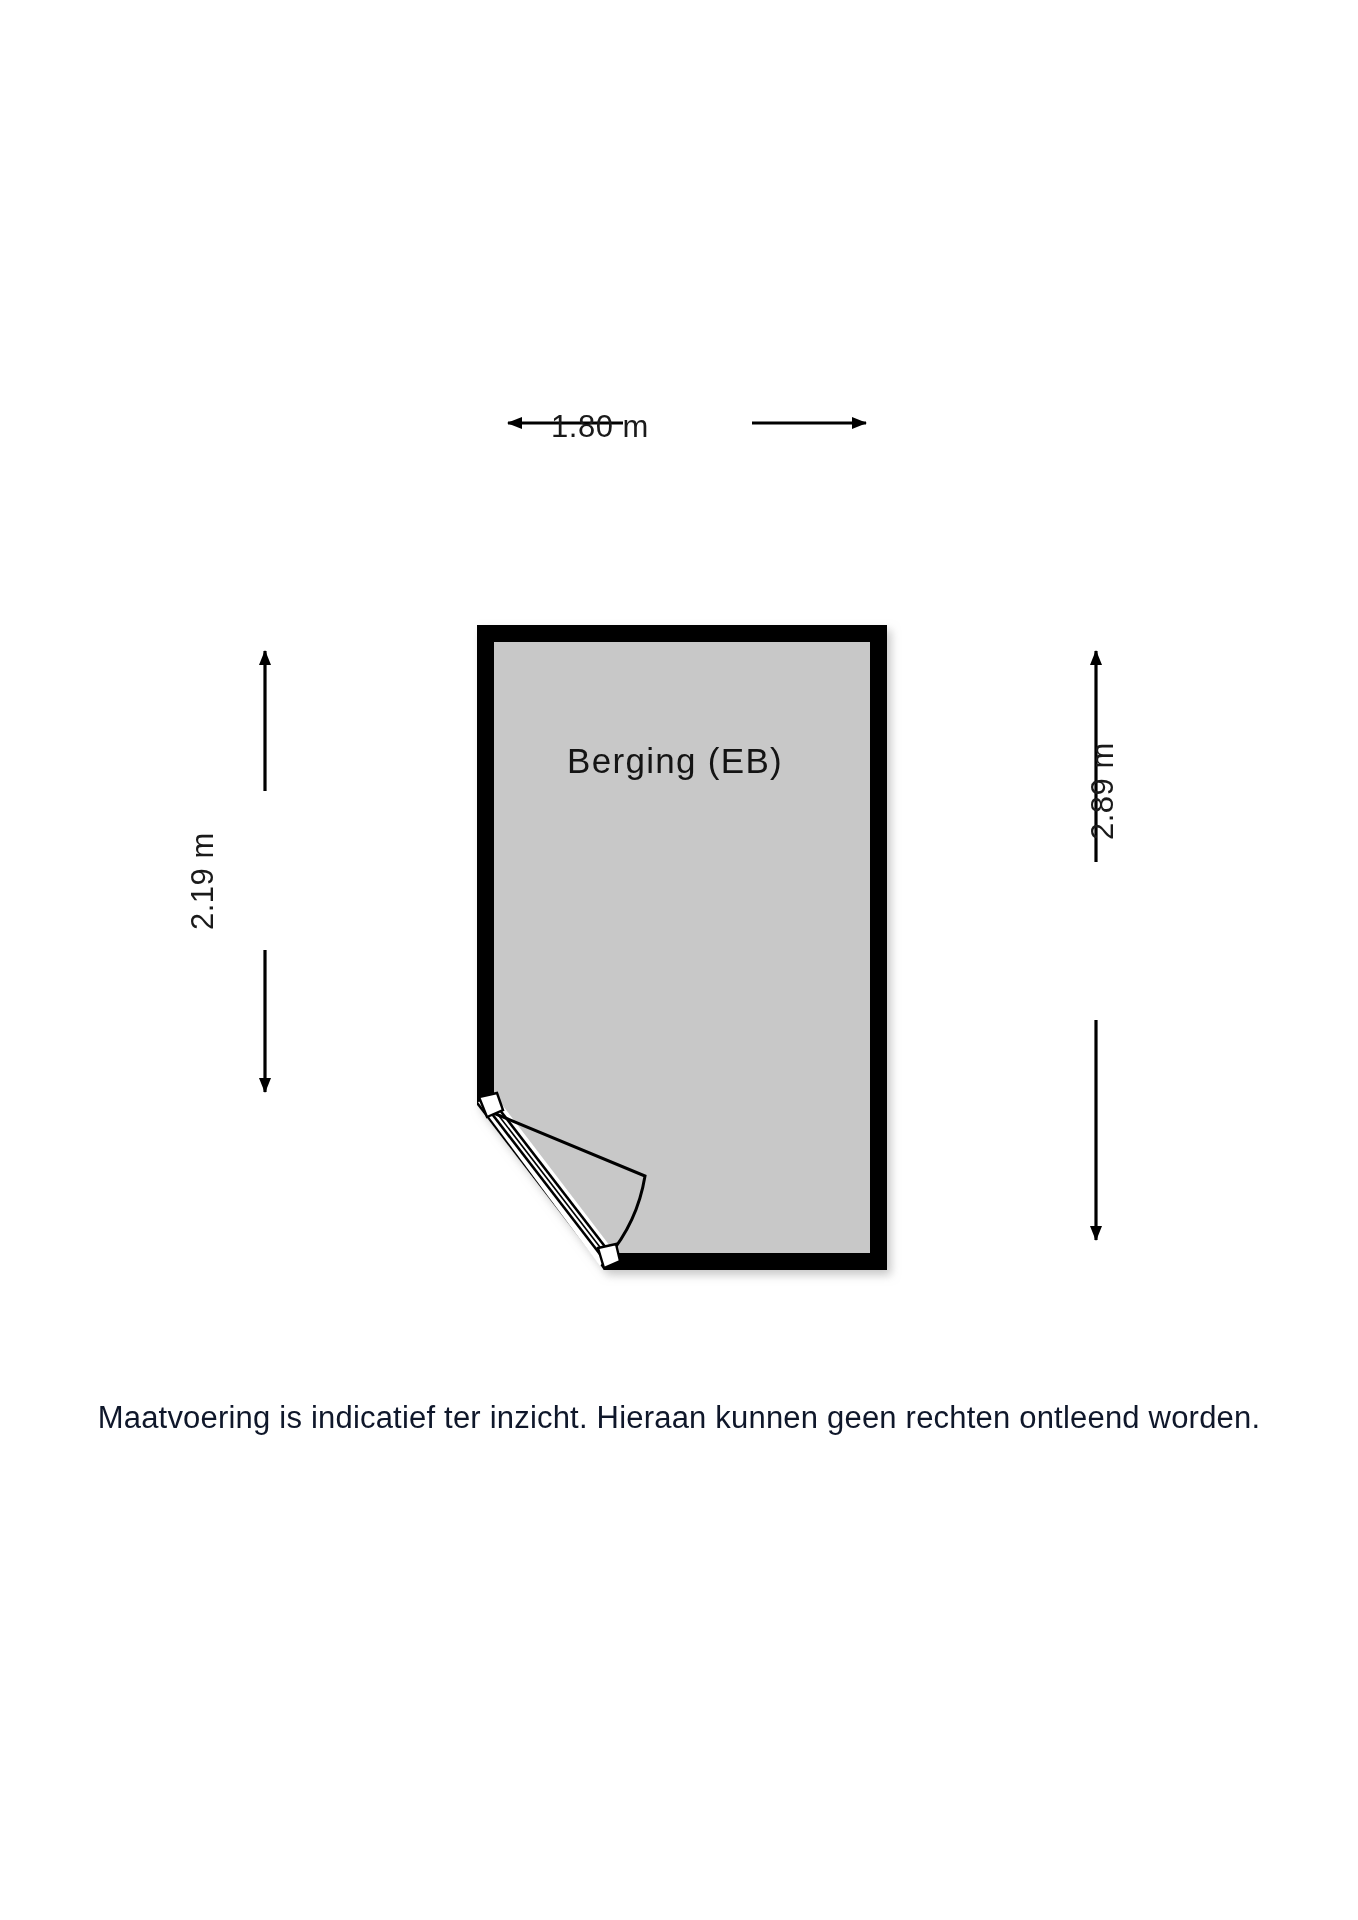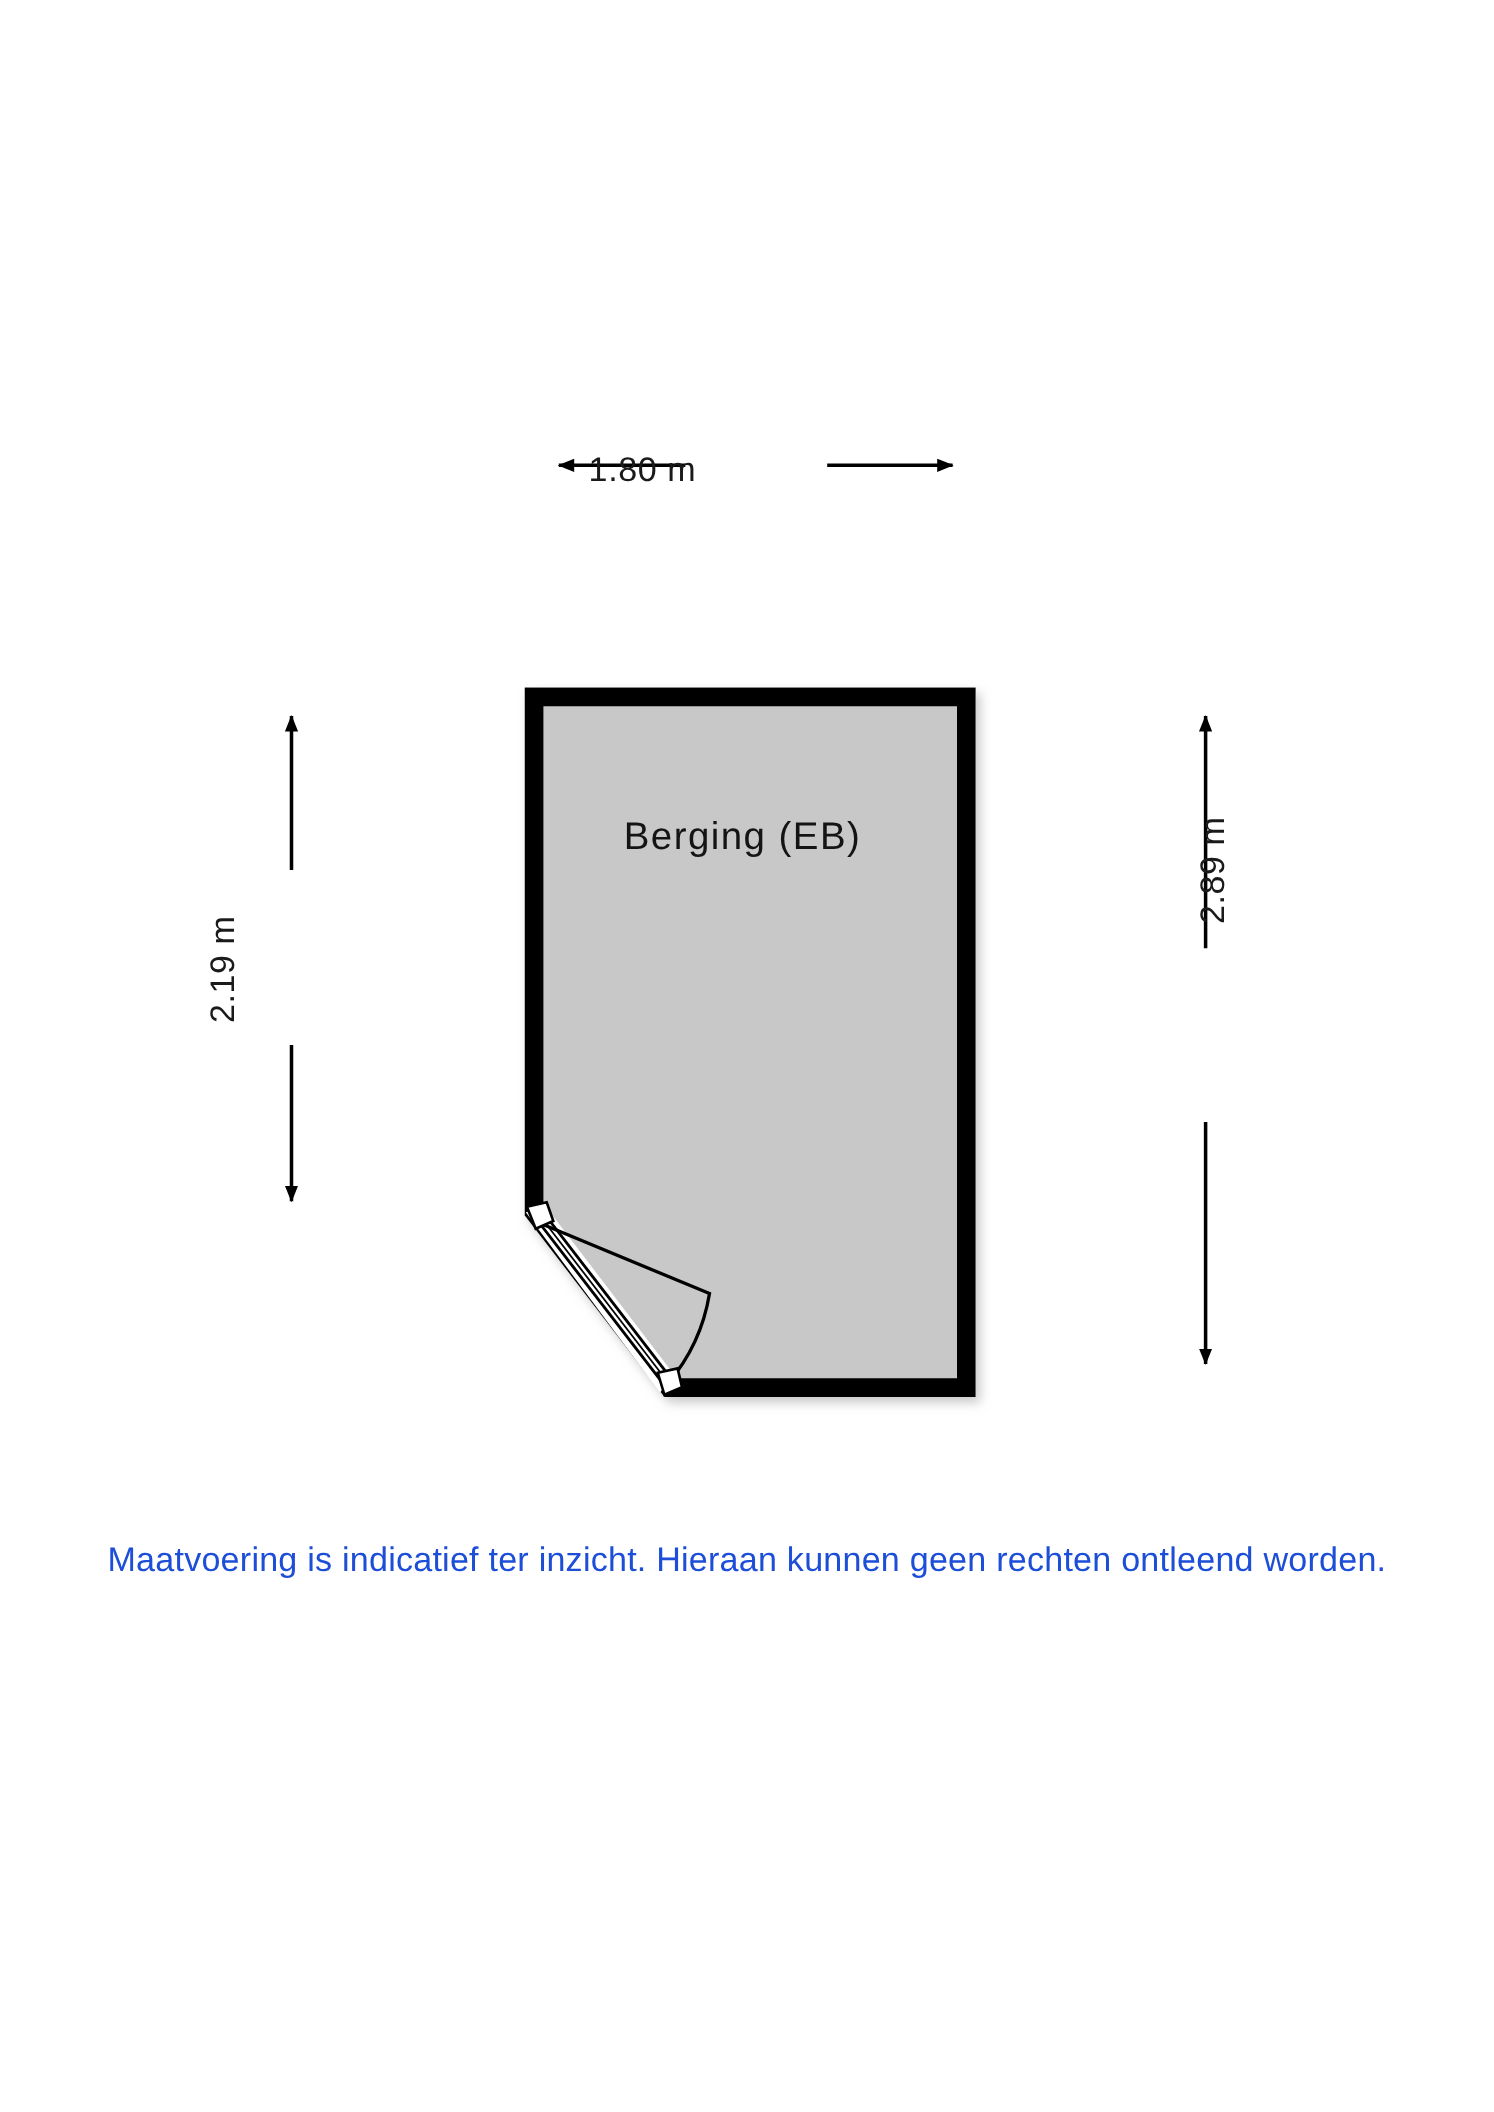--- a/index.html
+++ b/index.html
@@ -29,21 +29,21 @@
   .dim-label {
     position: absolute;
     font-family: "Liberation Sans", sans-serif;
     font-size: 31px;
     color: #1a1a1a;
     white-space: nowrap;
     letter-spacing: 0.5px;
   }
 
   #dim-top-label {
-    left: 494px;
+    left: 510px;
     top: 409px;
     width: 180px;
     text-align: center;
   }
 
   #dim-left-label {
     left: 185px;
     top: 930px;
     transform: rotate(-90deg);
     transform-origin: 0 0;
@@ -81,21 +81,21 @@
   #footer-line1 {
     font-family: "Liberation Sans", sans-serif;
     font-size: 31px;
     color: #0d0d0d;
     margin-bottom: 9px;
     letter-spacing: 0.2px;
   }
   #footer-line2 {
     font-family: "Liberation Sans", sans-serif;
     font-size: 31px;
-    color: #1d4ed8;
+    color: #0f172a;
     letter-spacing: 0.2px;
   }
 </style>
 </head>
 <body>
 
 <svg id="plan-canvas" viewBox="0 0 1358 1920" xmlns="http://www.w3.org/2000/svg">
 
   <defs>
     <marker id="arrowEnd" markerWidth="16" markerHeight="12" refX="14" refY="6" orient="auto" markerUnits="userSpaceOnUse">

